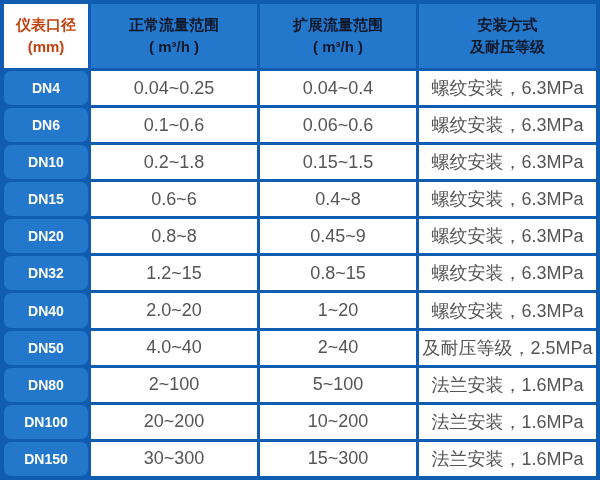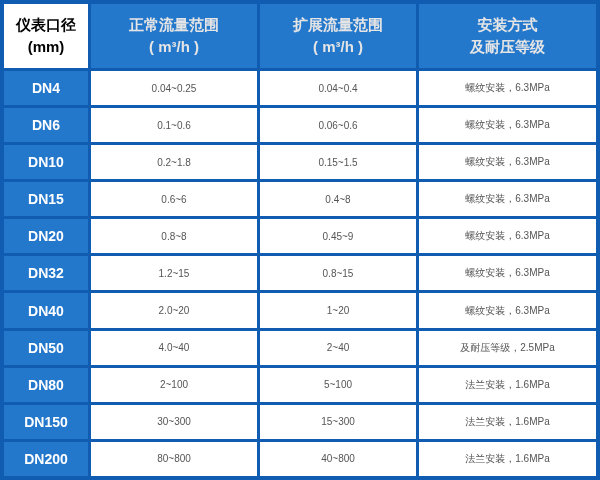--- a/index.html
+++ b/index.html
@@ -30,40 +30,41 @@
   th, td {
     text-align: center;
     vertical-align: middle;
     padding: 0;
     overflow: hidden;
     white-space: nowrap;
   }
   thead th {
     height: 64px;
     background: #2478cc;
-    color: #e5e5e5;
+    color: #0f172a;
     font-size: 15px;
     font-weight: bold;
     line-height: 22px;
   }
   thead th.corner {
     background: #ffffff;
-    color: #000000;
+    color: #c2410c;
   }
   tbody th.dn-cell {
     background: #2478cc;
     color: #ffffff;
     font-size: 14px;
     font-weight: bold;
     height: 24px;
+    border-radius: 7px;
   }
   tbody td {
     background: #ffffff;
     color: #555555;
-    font-size: 10px;
+    font-size: 18px;
     font-weight: normal;
     height: 24px;
   }
 </style>
 </head>
 <body>
 
 <div class="table-wrap">
   <table class="spec">
     <colgroup>
@@ -141,26 +142,26 @@
           <td>2~40</td>
           <td>及耐压等级，2.5MPa</td>
         </tr>
         <tr>
           <th class="dn-cell">DN80</th>
           <td>2~100</td>
           <td>5~100</td>
           <td>法兰安装，1.6MPa</td>
         </tr>
         <tr>
+          <th class="dn-cell">DN100</th>
+          <td>20~200</td>
+          <td>10~200</td>
+          <td>法兰安装，1.6MPa</td>
+        </tr>
+        <tr>
           <th class="dn-cell">DN150</th>
           <td>30~300</td>
           <td>15~300</td>
-          <td>法兰安装，1.6MPa</td>
-        </tr>
-        <tr>
-          <th class="dn-cell">DN200</th>
-          <td>80~800</td>
-          <td>40~800</td>
           <td>法兰安装，1.6MPa</td>
         </tr>
       </tbody>
   </table>
 </div>
 
 </body></html>

